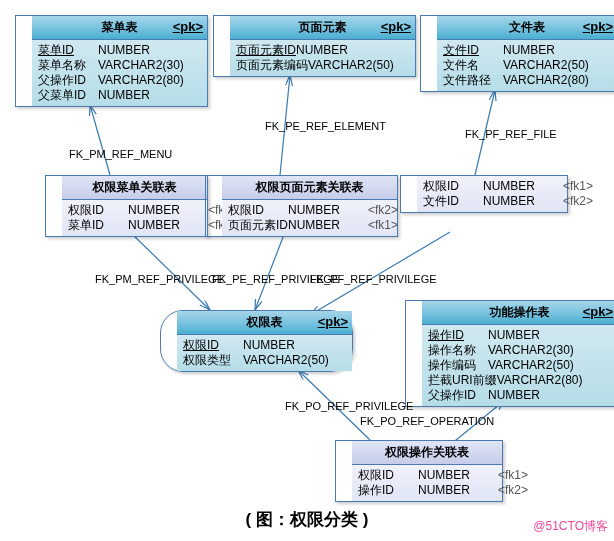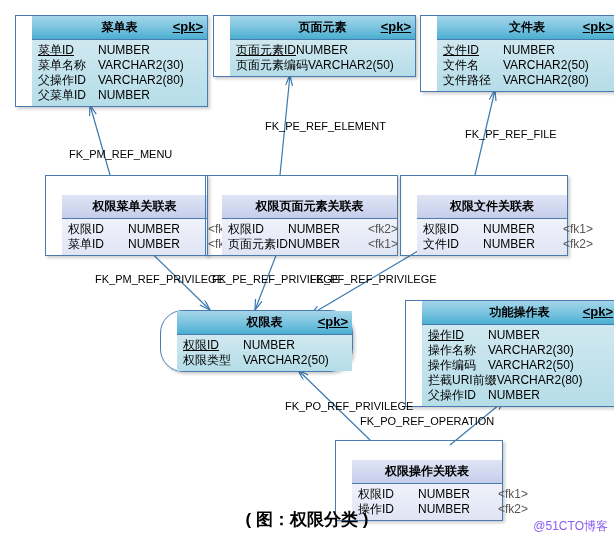--- a/index.html
+++ b/index.html
@@ -25,21 +25,20 @@
     font-weight: bold;
     text-align: center;
     position: relative;
   }
   .entity-body {
     background: linear-gradient(to bottom, #d0e8f0 0%, #b5dde8 100%);
     padding: 3px 6px;
   }
   .assoc .entity-header {
     background: linear-gradient(to bottom, #e0e5f5 0%, #c5cdea 100%);
-    margin-top: 19px;
   }
   .assoc .entity-body {
     background: linear-gradient(to bottom, #f0f2fa 0%, #e0e5f5 100%);
   }
   .row { display: flex; white-space: nowrap; line-height: 15px; }
   .col-name { min-width: 60px; }
   .col-type { min-width: 80px; }
   .col-key { color: #555; }
   .pk { text-decoration: underline; }
   .pk-marker {
@@ -66,21 +65,21 @@
     bottom: 10px;
     width: 100%;
     text-align: center;
     font-weight: bold;
     font-size: 17px;
   }
   .watermark {
     position: absolute;
     right: 6px;
     bottom: 6px;
-    color: #8b5cf6;
+    color: #ec4899;
     font-size: 12px;
   }
 </style>
 </head>
 <body>
 
 <svg class="arrows">
   <defs>
     <marker id="ah" markerWidth="10" markerHeight="10" refX="9" refY="3" orient="auto">
       <path d="M0,0 L9,3 L0,6" fill="none" stroke="#3a7ab0" stroke-width="1"></path>
@@ -185,21 +184,20 @@
       </div>
       <div class="row">
         <span class="col-name">页面元素ID</span>
         <span class="col-type">NUMBER</span>
         <span class="col-key">&lt;fk1&gt;</span>
       </div>
     </div>
 </div>
 
 <div class="entity assoc" style="left:400px;top:175px;width:150px;">
-  <div class="entity-header"><span>权限文件关联表</span></div>
   <div class="entity-body">
       <div class="row">
         <span class="col-name">权限ID</span>
         <span class="col-type">NUMBER</span>
         <span class="col-key">&lt;fk1&gt;</span>
       </div>
       <div class="row">
         <span class="col-name">文件ID</span>
         <span class="col-type">NUMBER</span>
         <span class="col-key">&lt;fk2&gt;</span>

